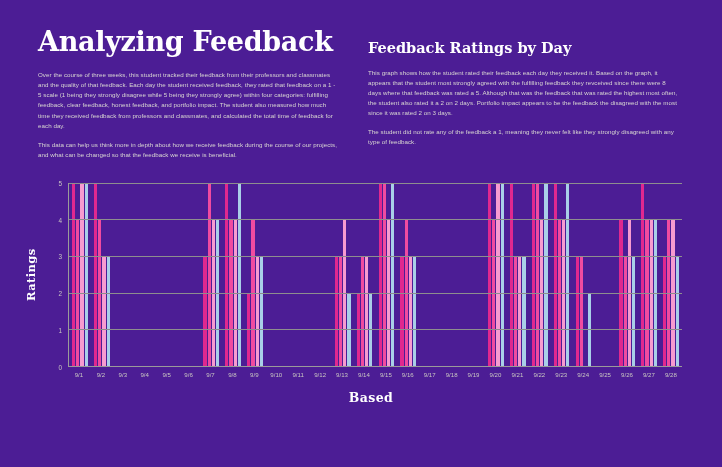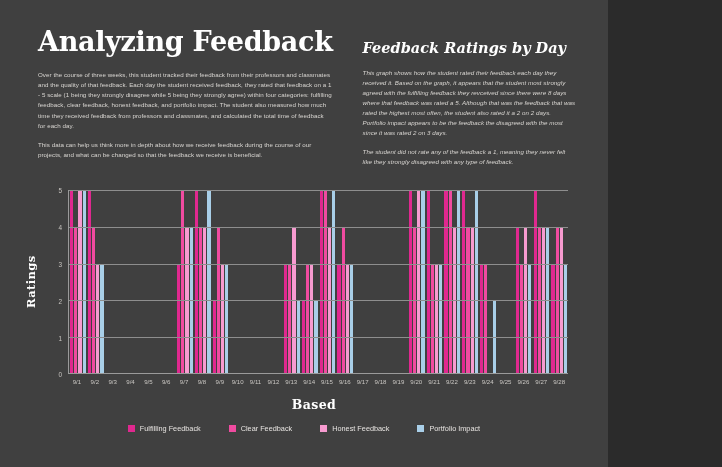--- a/index.html
+++ b/index.html
@@ -5,33 +5,33 @@
   * { box-sizing: border-box; }
   html, body {
     margin: 0; padding: 0;
     width: 722px; height: 467px;
     background: #2b2b2b;
     font-family: "Liberation Sans", sans-serif;
     overflow: hidden;
   }
   #page {
     position: relative;
-    width: 608px; height: 467px;
-    background: #404040;
+    width: 722px; height: 467px;
+    background: #4c1d95;
     color: #e8e6e3;
   }
 
   
   .header-wrap {
     display: flex;
     padding: 28px 32px 0 38px;
     gap: 30px;
   }
   .col-left  { width: 300px; }
-  .col-right { width: 310px; padding-top: 12px; font-style: italic; }
+  .col-right { width: 310px; padding-top: 12px; }
 
   .main-title {
     font-family: "DejaVu Serif", serif;
     font-weight: bold;
     font-size: 27px;
     line-height: 1.05;
     letter-spacing: -0.3px;
     color: #ffffff;
     margin: 0 0 14px 0;
     white-space: nowrap;
@@ -388,32 +388,14 @@
         <div class="xt">9/23</div>
         <div class="xt">9/24</div>
         <div class="xt">9/25</div>
         <div class="xt">9/26</div>
         <div class="xt">9/27</div>
         <div class="xt">9/28</div>
       </div>
     <div class="x-axis-title">Based</div>
   </div>
 
-  <div class="legend">
-      <div class="legend-item">
-        <span class="legend-swatch" style="background: rgb(224, 40, 143);"></span>
-        <span class="legend-label">Fulfilling Feedback</span>
-      </div>
-      <div class="legend-item">
-        <span class="legend-swatch" style="background: rgb(240, 75, 160);"></span>
-        <span class="legend-label">Clear Feedback</span>
-      </div>
-      <div class="legend-item">
-        <span class="legend-swatch" style="background: rgb(247, 155, 208);"></span>
-        <span class="legend-label">Honest Feedback</span>
-      </div>
-      <div class="legend-item">
-        <span class="legend-swatch" style="background: rgb(169, 207, 232);"></span>
-        <span class="legend-label">Portfolio Impact</span>
-      </div>
-    </div>
 
 </div>
 
 </body></html>

